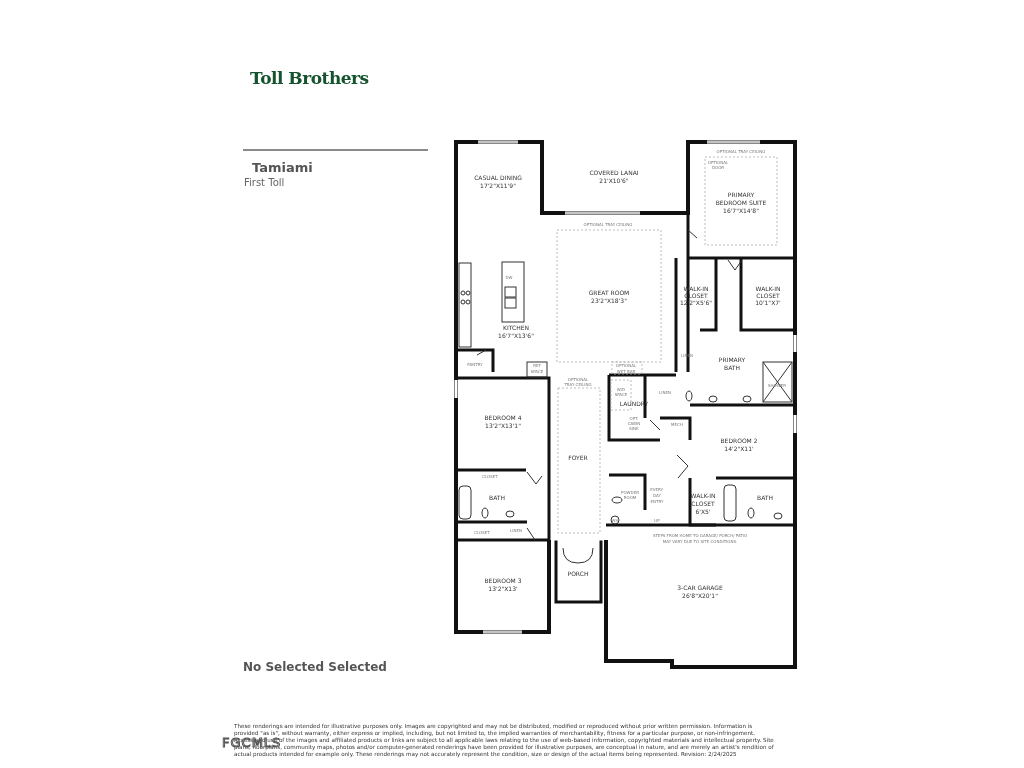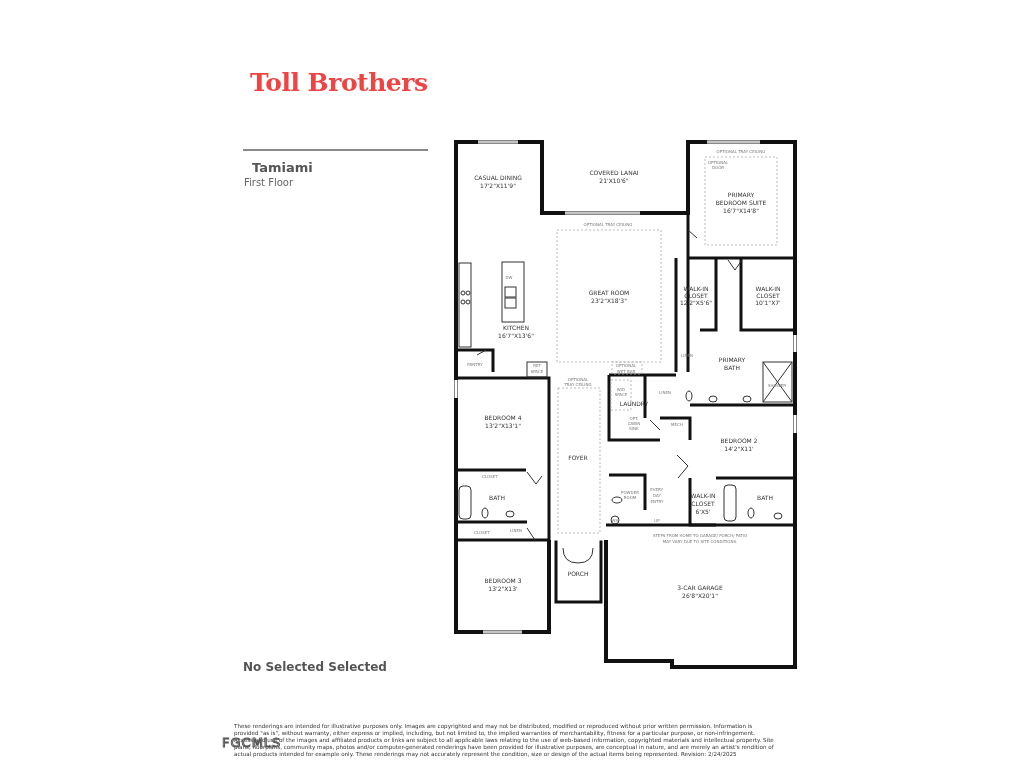--- a/index.html
+++ b/index.html
@@ -1,34 +1,34 @@
 <!DOCTYPE html>
 <html><head>
 <meta charset="utf-8">
 <style>
   html, body { margin: 0; padding: 0; background: #ffffff; }
   body { width: 1024px; height: 768px; position: relative; overflow: hidden; font-family: "DejaVu Sans", sans-serif; }
-  .logo { position: absolute; left: 250px; top: 68px; font-family: "DejaVu Serif", serif; font-size: 25px; font-weight: bold; color: #ef4444; letter-spacing: -0.5px; }
+  .logo { position: absolute; left: 250px; top: 68px; font-family: "DejaVu Serif", serif; font-size: 17px; font-weight: bold; color: #14532d; letter-spacing: -0.5px; }
   .divider { position: absolute; left: 243px; top: 149px; width: 185px; height: 2px; background: #8a8a8a; }
   .plan-name { position: absolute; left: 252px; top: 160px; font-size: 13px; font-weight: bold; color: #555; }
   .plan-floor { position: absolute; left: 244px; top: 177px; font-size: 10px; color: #666; }
   .options { position: absolute; left: 243px; top: 660px; font-size: 12px; font-weight: bold; color: #555; }
   .disclaimer { position: absolute; left: 234px; top: 723px; width: 540px; font-size: 5.6px; line-height: 7px; color: #333; }
   .watermark { position: absolute; left: 222px; top: 735px; font-size: 13px; color: #fff; -webkit-text-stroke: 1px #555; letter-spacing: 1px; font-family: "DejaVu Sans", sans-serif; }
   svg.plan { position: absolute; left: 0; top: 0; }
   .lbl { font-family: "DejaVu Sans", sans-serif; font-size: 6px; fill: #333; text-anchor: middle; }
   .sm { font-size: 4px; fill: #777; text-anchor: middle; font-family: "DejaVu Sans", sans-serif; }
 </style>
 </head>
 <body>
 
 <div class="logo">Toll Brothers</div>
 <div class="divider"></div>
 <div class="plan-name">Tamiami</div>
-<div class="plan-floor">First Floor</div>
+<div class="plan-floor">First Toll</div>
 
 <svg class="plan" width="1024" height="768" viewBox="0 0 1024 768">
   <g fill="none" stroke="#111" stroke-width="4" stroke-linecap="square">
 
     <path d="M456 142 H542 V213 H688 V142 H795 V667"></path>
     <path d="M456 142 V632 H549 V542"></path>
     <path d="M606 542 V661 H672 V667 H795" stroke-width="4"></path>
     <path d="M556 542 V602 H601 V542" stroke-width="3"></path>
   </g>
   <g fill="none" stroke="#111" stroke-width="3">

